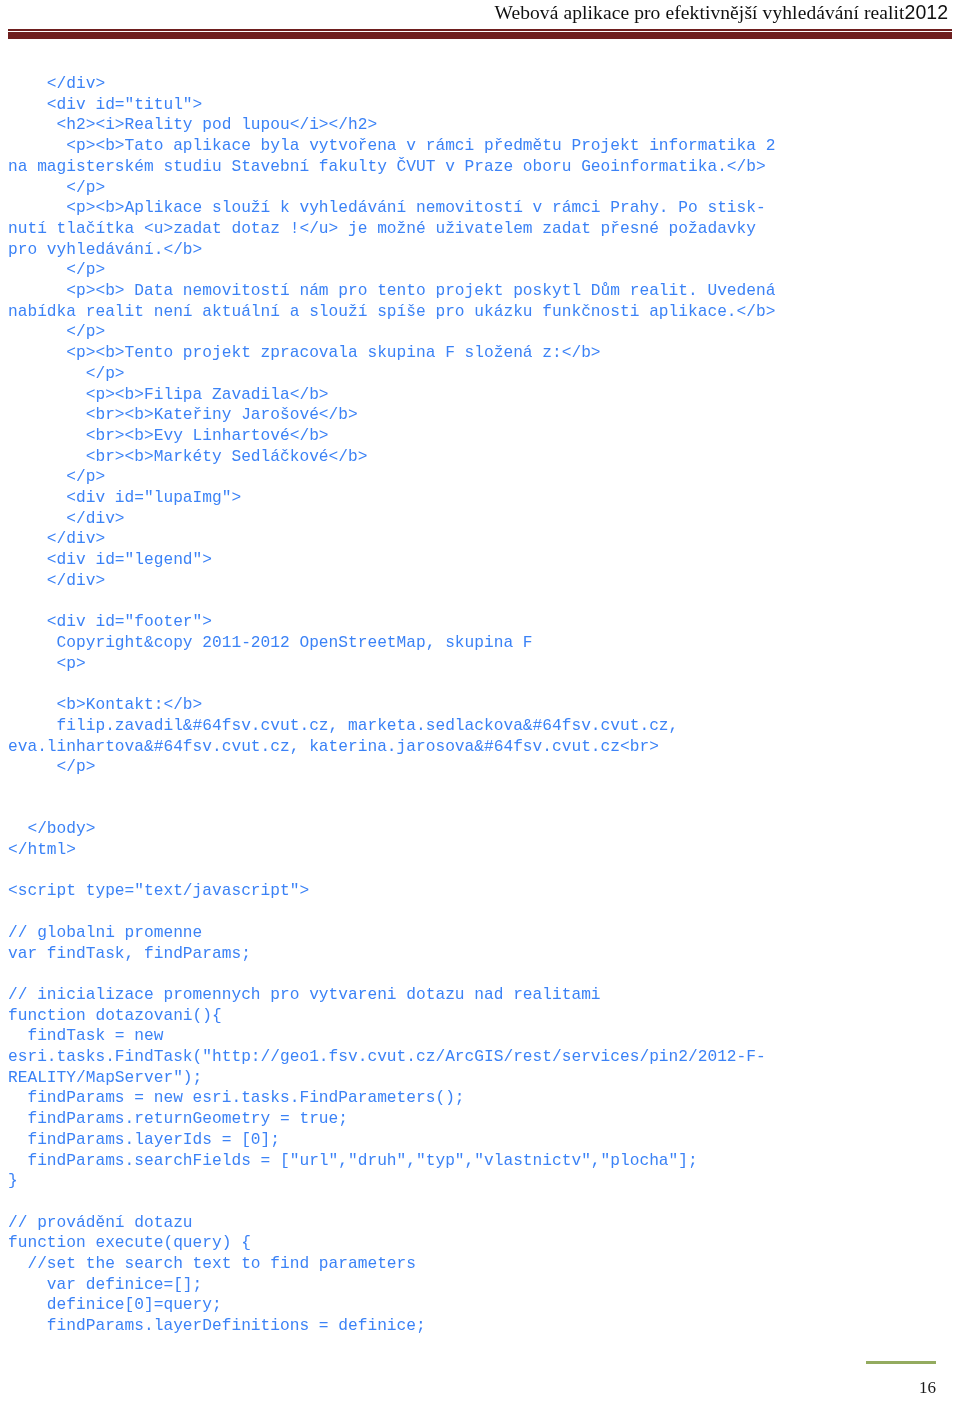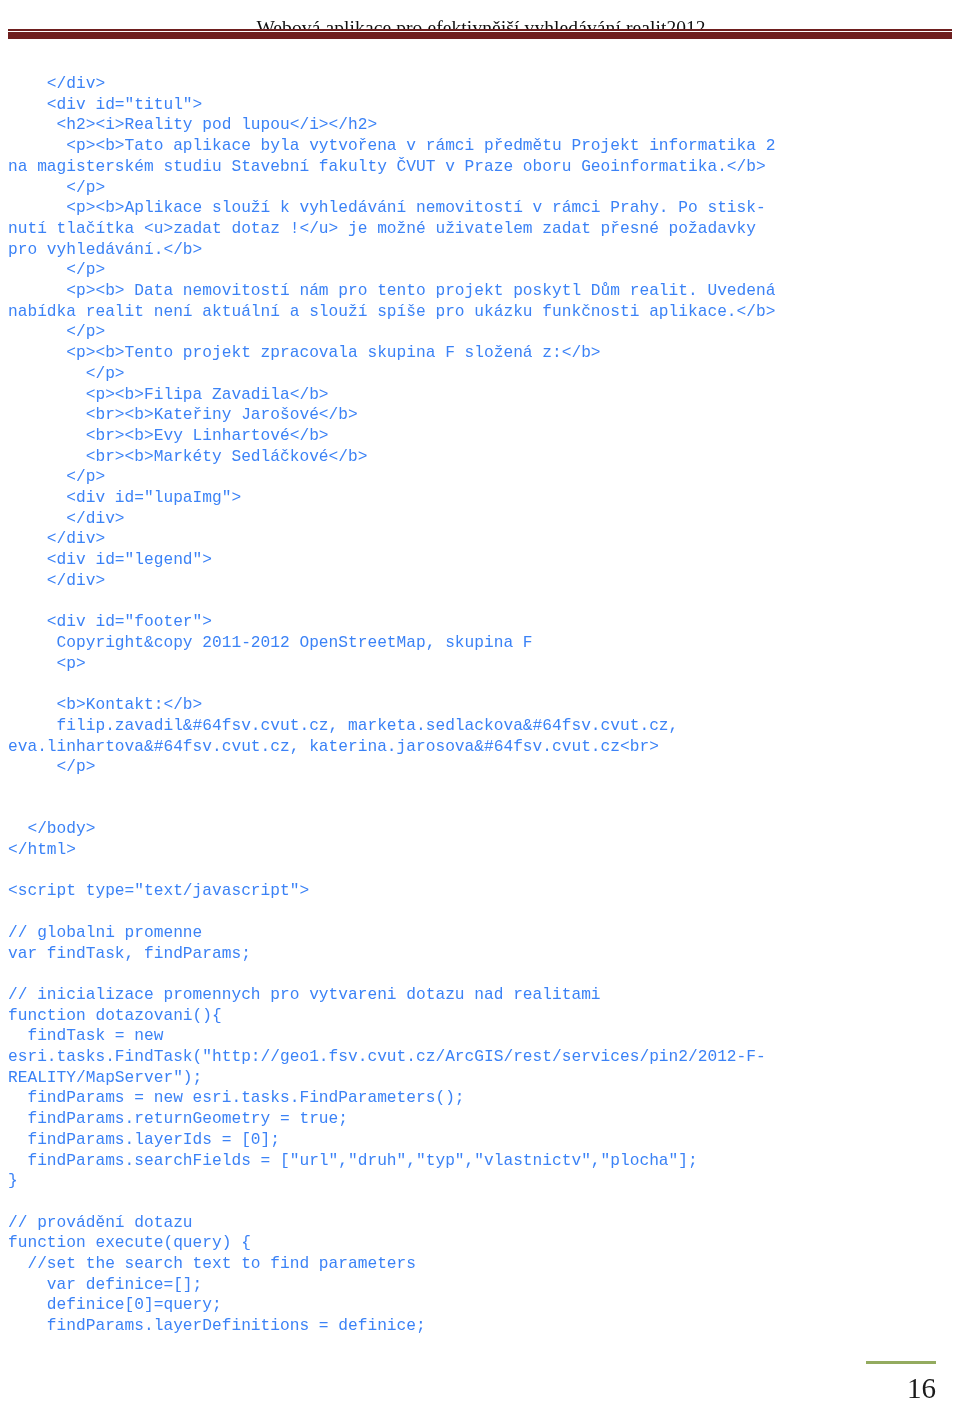--- a/index.html
+++ b/index.html
@@ -20,34 +20,34 @@
   #page-header {
     position: absolute;
     left: 0;
     top: 0;
     width: 960px;
     height: 44px;
   }
   #page-header .hdr-row {
     display: flex;
     align-items: baseline;
-    justify-content: center;
-    padding: 16px 12px 0 14px;
+    justify-content: flex-end;
+    padding: 0 12px 0 14px;
     height: 26px;
   }
   #page-header .hdr-title {
     font-family: "Liberation Serif", "DejaVu Serif", serif;
     font-size: 19.5px;
     line-height: 24px;
     letter-spacing: 0.1px;
     color: #101010;
     white-space: nowrap;
   }
   #page-header .hdr-year {
-    font-family: Liberation Serif, serif;
+    font-family: Liberation Sans, sans-serif;
     font-size: 19.5px;
     line-height: 24px;
     color: #101010;
   }
   #header-rule {
     position: absolute;
     left: 8px;
     top: 29px;
     width: 944px;
   }
@@ -97,21 +97,21 @@
     bottom: 47px;
     width: 70px;
     height: 3px;
     background: #93ab5f;
   }
   #page-number {
     position: absolute;
     right: 24px;
     bottom: 8px;
     font-family: "Liberation Serif", "DejaVu Serif", serif;
-    font-size: 29px;
+    font-size: 17px;
     line-height: 30px;
     color: #1a1a1a;
     text-align: right;
   }
 </style>
 </head>
 <body>
 
 <div id="page-header">
   <div class="hdr-row">

